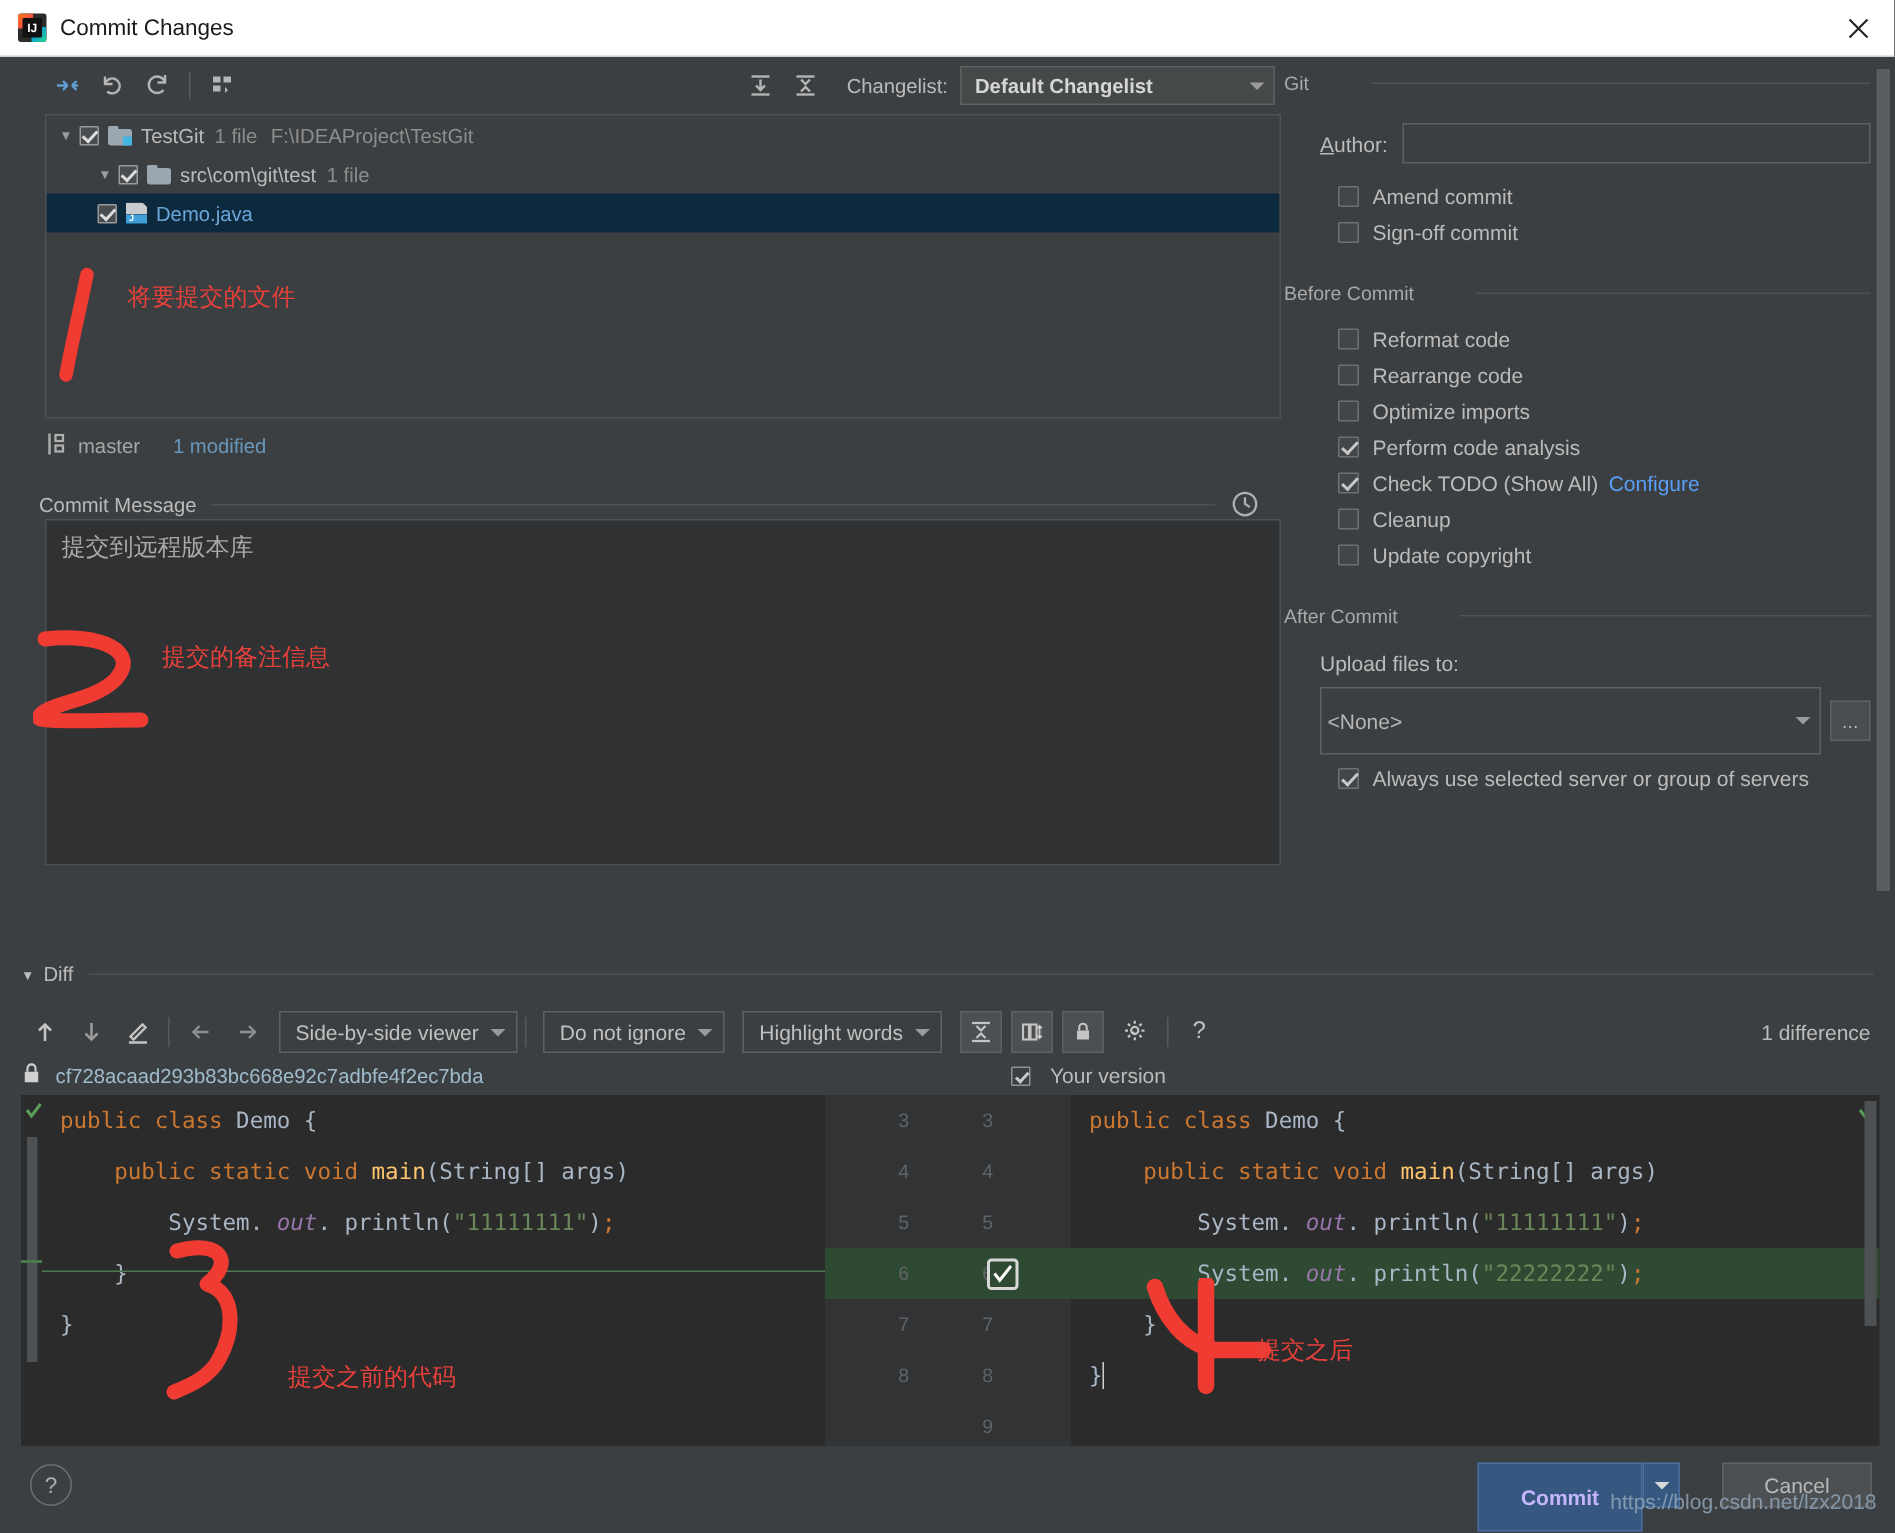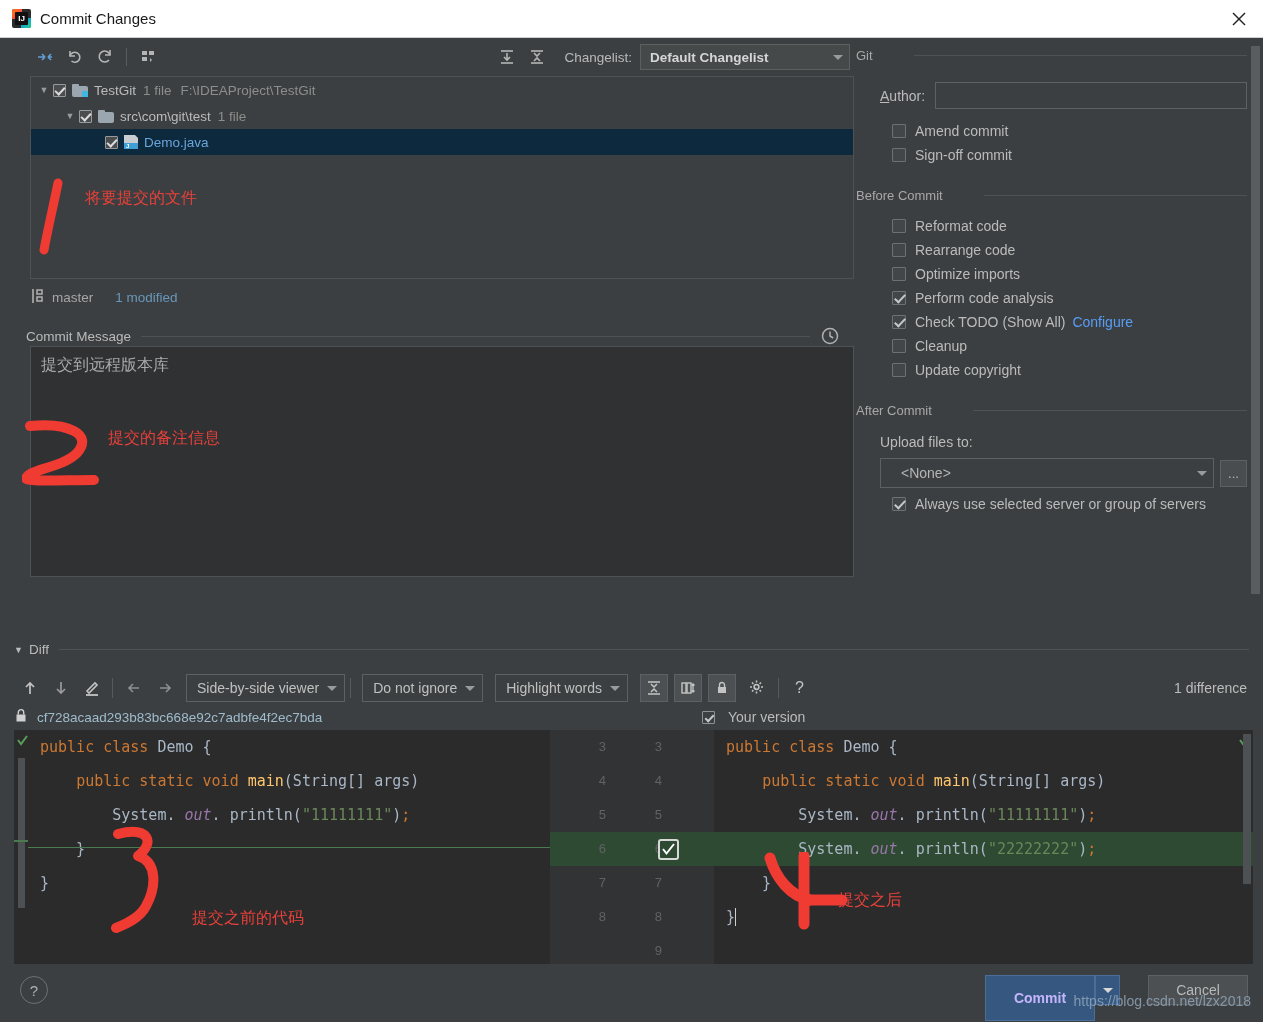--- a/index.html
+++ b/index.html
@@ -141,22 +141,22 @@
   #author-row { display:flex; align-items:center; margin:19px 0 0 24px; }
   #author-label { color:#bbbbbb; font-size:14px; margin-right:10px; }
   #author-input {
     flex:1; height:27px; border:1px solid #5e6163; background:#3c3f41;
   }
   .opt-row { display:flex; align-items:center; margin:8px 0 0 36px; }
   #configure-link { color:#589df6; font-size:14px; margin-left:7px; cursor:default; }
   #upload-label { color:#bbbbbb; font-size:14px; margin:16px 0 0 24px; }
   #upload-row { display:flex; align-items:center; margin:8px 0 0 24px; }
   #upload-combo {
-    flex:1; height:30px; border:1px solid #5e6163; background:#3c3f41;
-    display:flex; align-items:center; padding:0 6px 0 20px; color:#b4b4b4; font-size:14px;
+    flex:1; height:45px; border:1px solid #5e6163; background:#3c3f41;
+    display:flex; align-items:center; padding:0 6px 0 4px; color:#b4b4b4; font-size:14px;
   }
   #upload-combo .uc-text{flex:1;}
   #upload-dots {
     width:27px;height:27px;border:1px solid #5e6163;background:#4a4d4f;margin-left:6px;
     color:#b4b4b4; font-size:13px; display:flex;align-items:center;justify-content:center;
   }
   #always-row { display:flex; align-items:center; margin:8px 0 0 36px; overflow:hidden; }
   #right-scroll {
     position:absolute; right:3px; top:8px; width:9px; height:552px; background:#3c3f41;
   }
@@ -176,21 +176,21 @@
     padding:0 7px 0 10px; color:#c0c0c0; font-size:14px; margin-left:6px; cursor:default;
   }
   .dtoggle {
     width:28px;height:28px;border:1px solid #5e6163;background:#4d5052;
     display:flex;align-items:center;justify-content:center;margin-left:6px;
   }
   #diff-count { margin-left:auto; color:#bcbcbc; font-size:14px; padding-right:6px; }
 
   #version-bar { position:absolute; left:14px; top:666px; right:10px; height:26px; display:flex; align-items:center; }
   #rev-hash { color:#9fbccc; font-size:13.5px; margin-left:9px; }
-  #your-version-wrap { position:absolute; left:688px; display:flex; align-items:center; }
+  #your-version-wrap { position:absolute; left:660px; display:flex; align-items:center; }
   #your-version-chk {
     width:13px;height:13px;border:1px solid #8f9294;background:#3c3f41;position:relative;border-radius:1px;
   }
   #your-version-chk:after{
     content:""; position:absolute; left:4px; top:1px; width:3px; height:7px;
     border:solid #c8c8c8; border-width:0 2px 2px 0; transform:rotate(43deg);
   }
   #your-version-label{ color:#bbbbbb; font-size:14px; margin-left:13px;}
 
   
@@ -343,21 +343,21 @@
           <span class="tri">▼</span>
           <span class="cbx checked"></span>
           <span class="folder-ico">
               <span class="f-tab"></span>
               <span class="f-body"></span>
             </span>
           <span class="t-name">src\com\git\test</span>
           <span class="t-meta">1 file</span>
         </div>
 
-        <div class="tree-row selected" style="padding-left:74px;">
+        <div class="tree-row selected" style="padding-left:34px;">
           <span class="cbx checked"></span>
           <span class="java-ico">
               <span class="j-top"></span>
               <span class="j-bot"></span>
               <span class="j-l">J</span>
             </span>
           <span class="t-name file">Demo.java</span>
         </div>
       </div>
 

